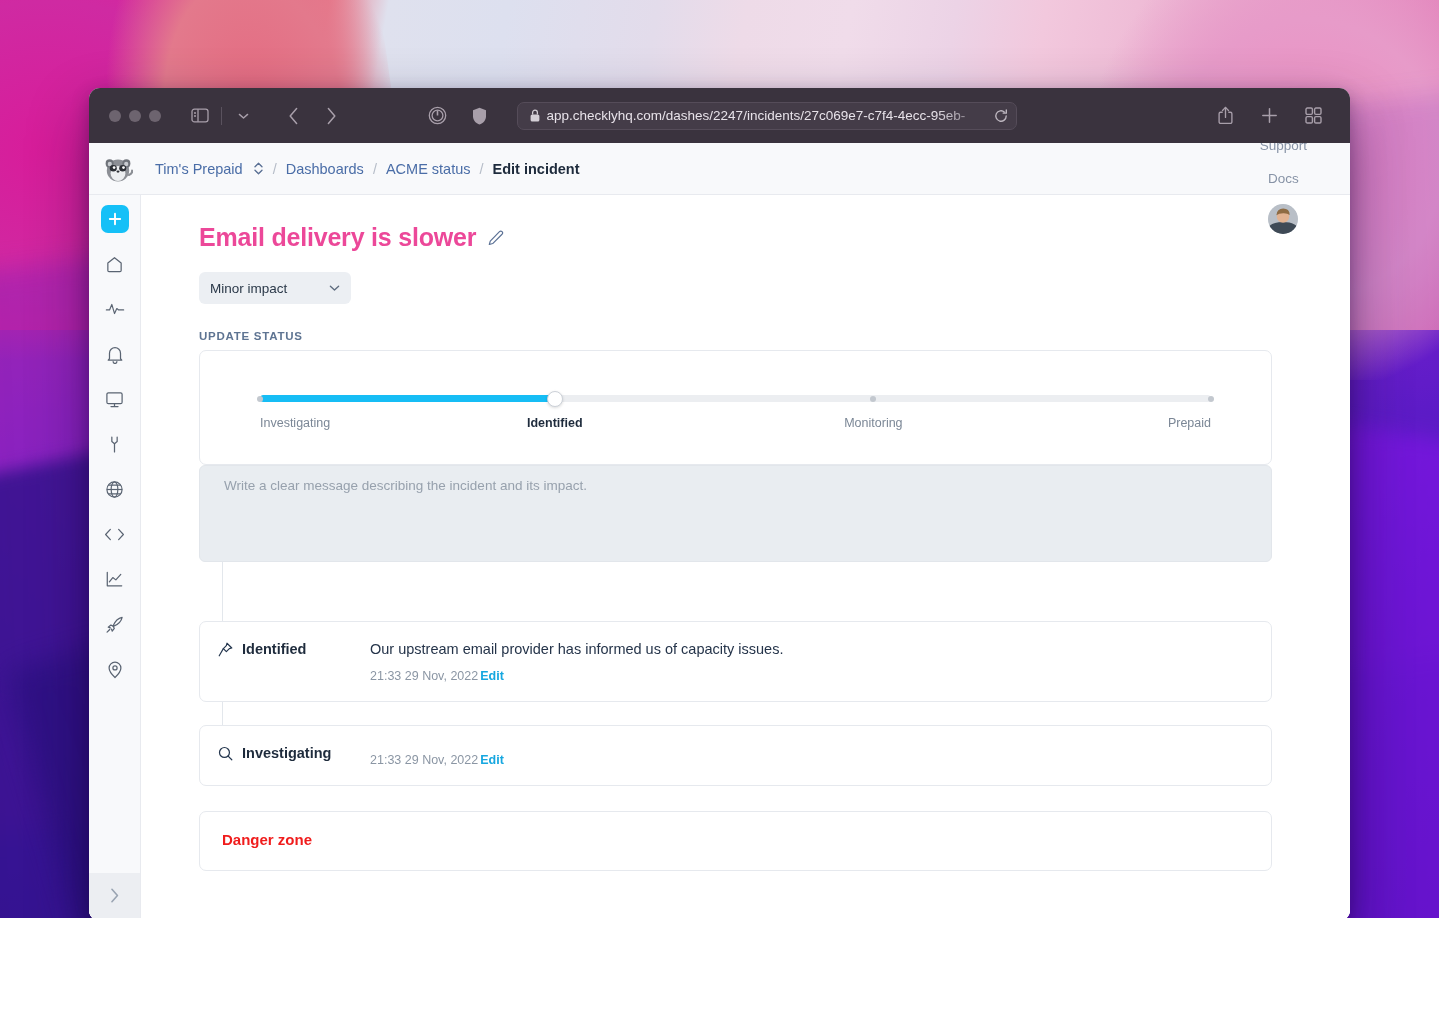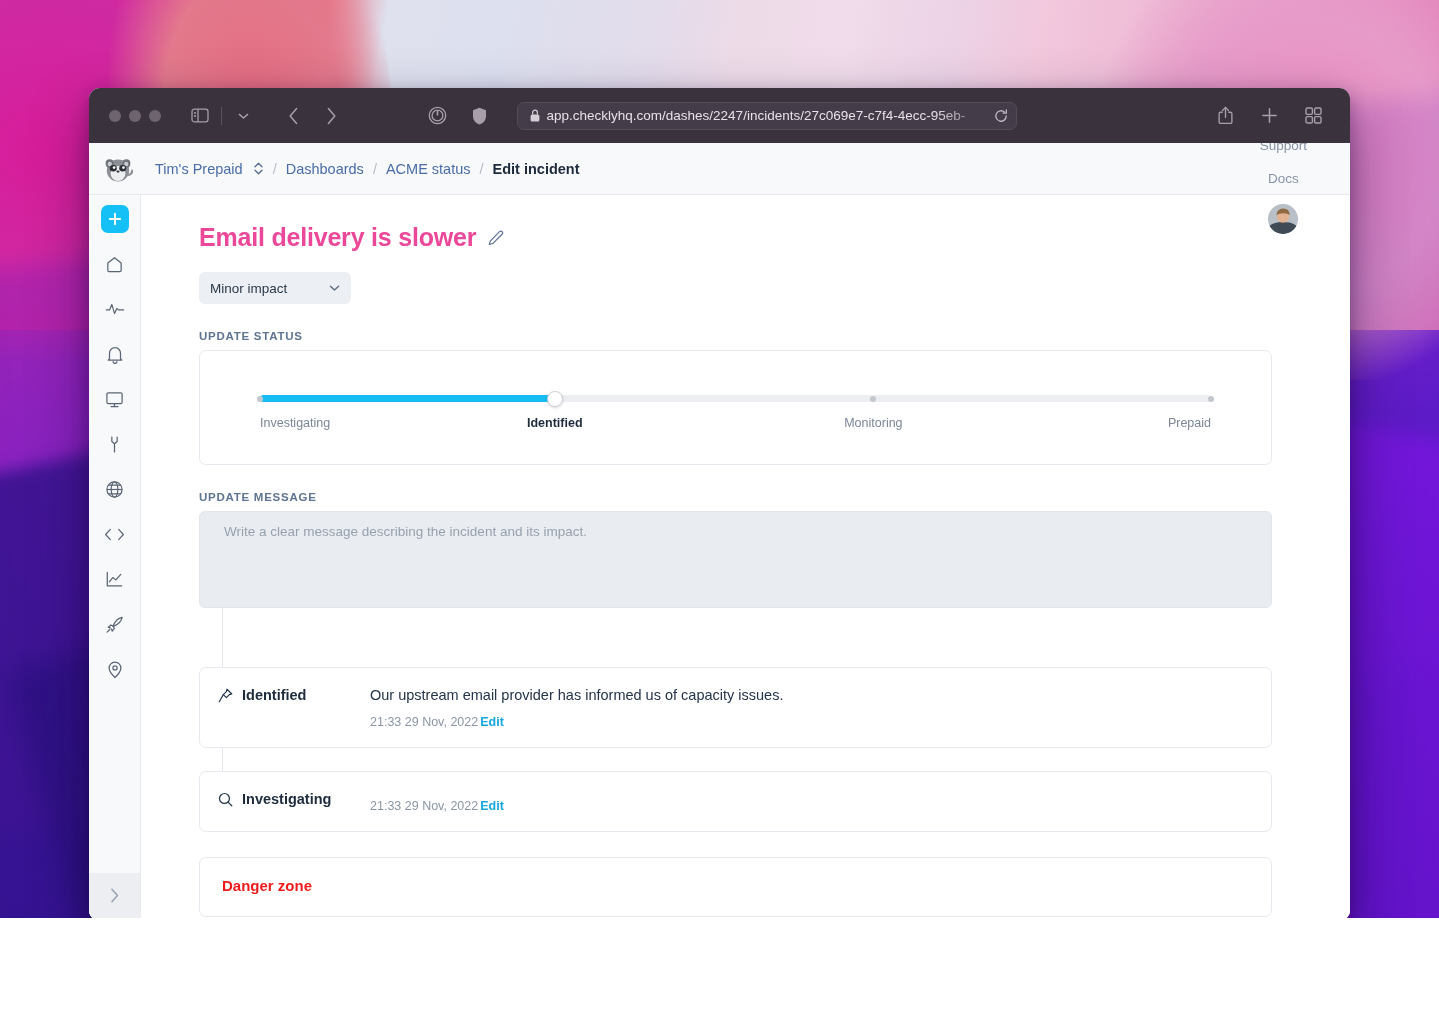--- a/index.html
+++ b/index.html
@@ -647,21 +647,20 @@
               <div class="knob" style="left:31%"></div>
             </div>
             <div class="steplabels">
               <div class="steplabel first" style="left:0%">Investigating</div>
               <div class="steplabel sel" style="left:31%">Identified</div>
               <div class="steplabel" style="left:64.5%">Monitoring</div>
               <div class="steplabel last" style="left:100%">Prepaid</div>
             </div>
           </div>
 
-          <div class="section-label">UPDATE MESSAGE</div>
           <div class="msgbox">Write a clear message describing the incident and its impact.</div>
 
           <div class="timeline">
             <div class="tl-line"></div>
             <div class="spacer-row"></div>
 
             <div class="update-item">
               <div class="ui-left">
                 <span class="ui-icon">
                   <svg width="15" height="15" viewBox="0 0 16 16" fill="none" stroke="currentColor" stroke-width="1.25" stroke-linecap="round" stroke-linejoin="round">

